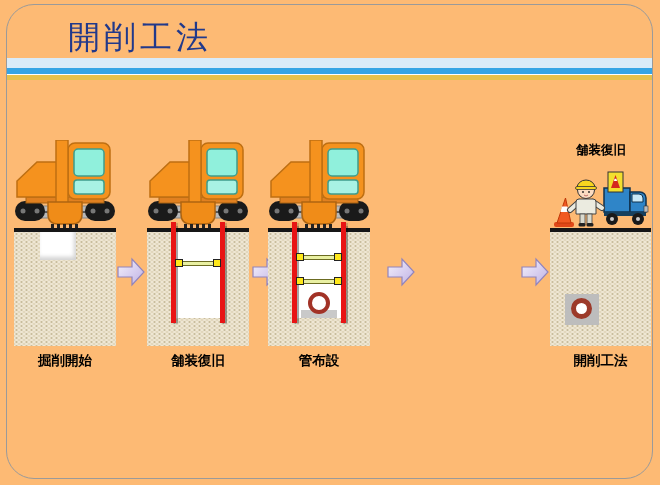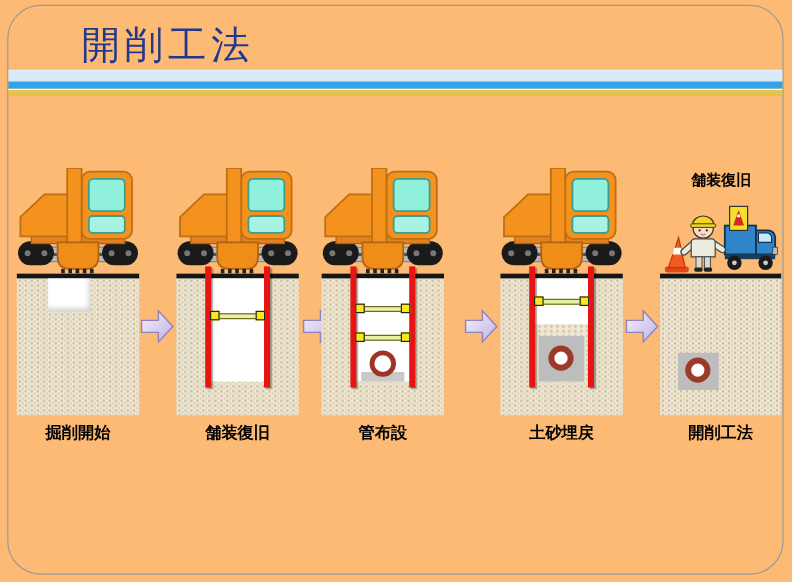--- a/index.html
+++ b/index.html
@@ -177,43 +177,20 @@
         <div class="pipe-ring pipe-open"></div>
       </div>
     </div>
     <div class="stage-label">管布設</div>
   </div>
 
   <svg class="arrow" style="left:386px">
       <use href="#sym-arrow"></use>
     </svg>
 
-  <div class="stage" style="left:417px">
-    <div class="machine">
-      <svg>
-          <use href="#sym-excavator"></use>
-        </svg>
-    </div>
-    <div class="ground">
-      <div class="trench">
-        <div class="backfill"></div>
-        <div class="bed-block4">
-          <div class="pipe-ring pipe-bedded"></div>
-        </div>
-        <div class="pile l"></div>
-        <div class="pile r"></div>
-        <div class="strut" style="top:14px">
-          <div class="bar"></div>
-          <div class="end l"></div>
-          <div class="end r"></div>
-        </div>
-      </div>
-    </div>
-    <div class="stage-label">土砂埋戻</div>
-  </div>
 
   <svg class="arrow" style="left:520px">
       <use href="#sym-arrow"></use>
     </svg>
 
   <div class="stage" style="left:550px;width:101px">
     <div class="top-note">舗装復旧</div>
     <svg class="scene" viewBox="0 0 102 62">
       <g>
         <rect x="4" y="56" width="20" height="5" rx="2" fill="#E04818"></rect>

